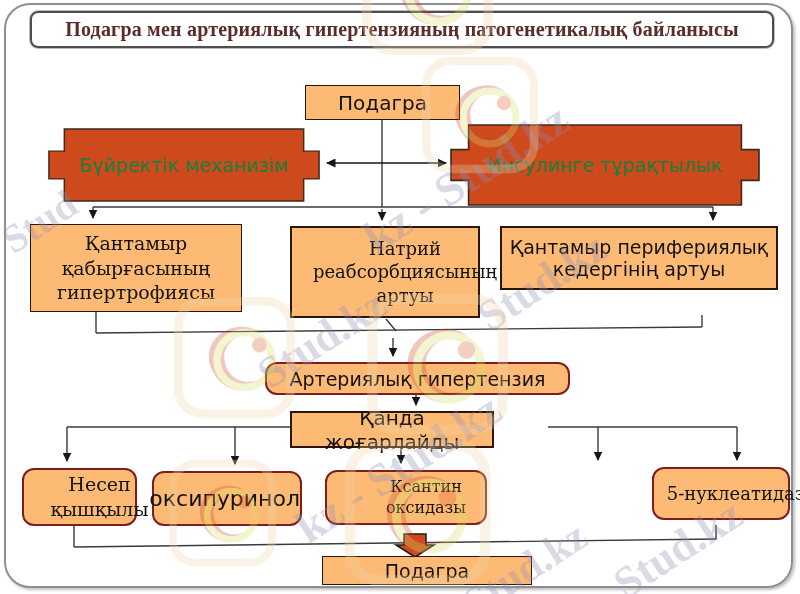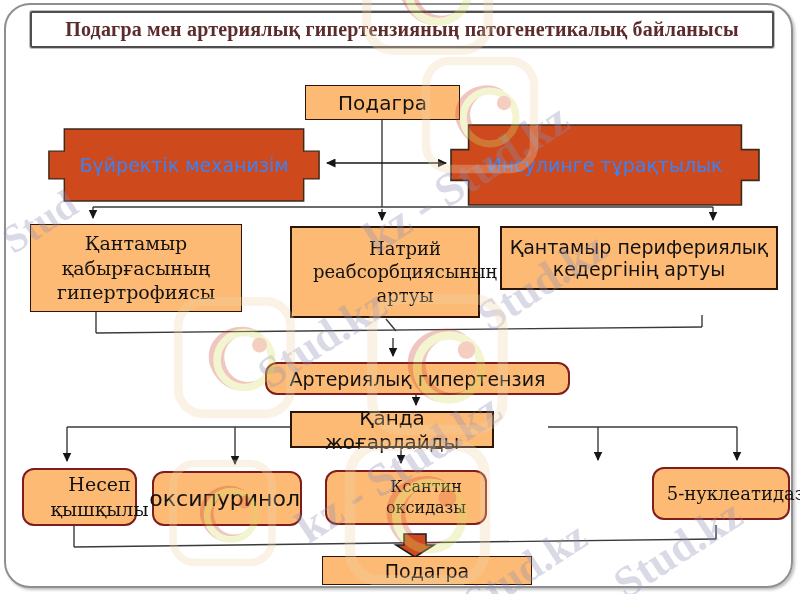--- a/index.html
+++ b/index.html
@@ -2,34 +2,34 @@
 <html><head>
 <meta charset="utf-8">
 <style>
   html,body{margin:0;padding:0;background:#fff;}
   .slide{position:relative;width:800px;height:594px;background:#ffffff;overflow:hidden;
          font-family:"DejaVu Sans","Liberation Sans",sans-serif;}
   .outer-frame{position:absolute;left:4px;top:3px;right:7px;bottom:6px;
          border:2px solid #8f8f8f;border-radius:26px;box-shadow:2px 2px 3px rgba(0,0,0,.25);
          pointer-events:none;}
   .title-bar{position:absolute;left:30px;top:11px;width:740px;height:33px;
-         border:2px solid #4e4e4e;border-radius:2px;box-shadow:0 0 0 1px #bdbdbd;
+         border:2px solid #4e4e4e;border-radius:8px;box-shadow:0 0 0 1px #bdbdbd;
          display:flex;align-items:center;justify-content:center;background:transparent;}
   .title-bar span{font-family:"Liberation Serif","DejaVu Serif",serif;font-weight:bold;
          font-size:20px;color:#5c2b2b;white-space:nowrap;letter-spacing:.2px;}
   .box{position:absolute;background:#fdba74;display:flex;align-items:center;justify-content:center;
          text-align:center;color:#121212;z-index:3;box-sizing:border-box;}
   .rect{border:1.5px solid #2a1506;}
   .round{border:2px solid #7f1d1d;border-radius:12px;}
   .sans{font-family:"DejaVu Sans","Liberation Sans",sans-serif;}
   .serif{font-family:"DejaVu Serif","Liberation Serif",serif;line-height:1.3;padding-left:40px;}
   .plaque{position:absolute;z-index:3;}
   .plaque svg{position:absolute;left:0;top:0;width:100%;height:100%;}
   .plaque .lbl{position:absolute;inset:0;display:flex;align-items:center;justify-content:center;
-         color:#3b82f6;text-align:left;}
+         color:#15803d;text-align:left;}
   .connectors{position:absolute;left:0;top:0;width:800px;height:594px;z-index:2;pointer-events:none;}
   .wm-layer{position:absolute;left:0;top:0;width:800px;height:594px;z-index:5;pointer-events:none;}
   .wm-text{position:absolute;font-family:"Liberation Serif","DejaVu Serif",serif;font-weight:bold;
          color:#8d8db8;opacity:.32;white-space:nowrap;transform-origin:0 50%;transform:rotate(-33deg);}
   .wm-logo{position:absolute;opacity:.30;}
 </style>
 </head>
 <body>
 
 <div class="slide">

